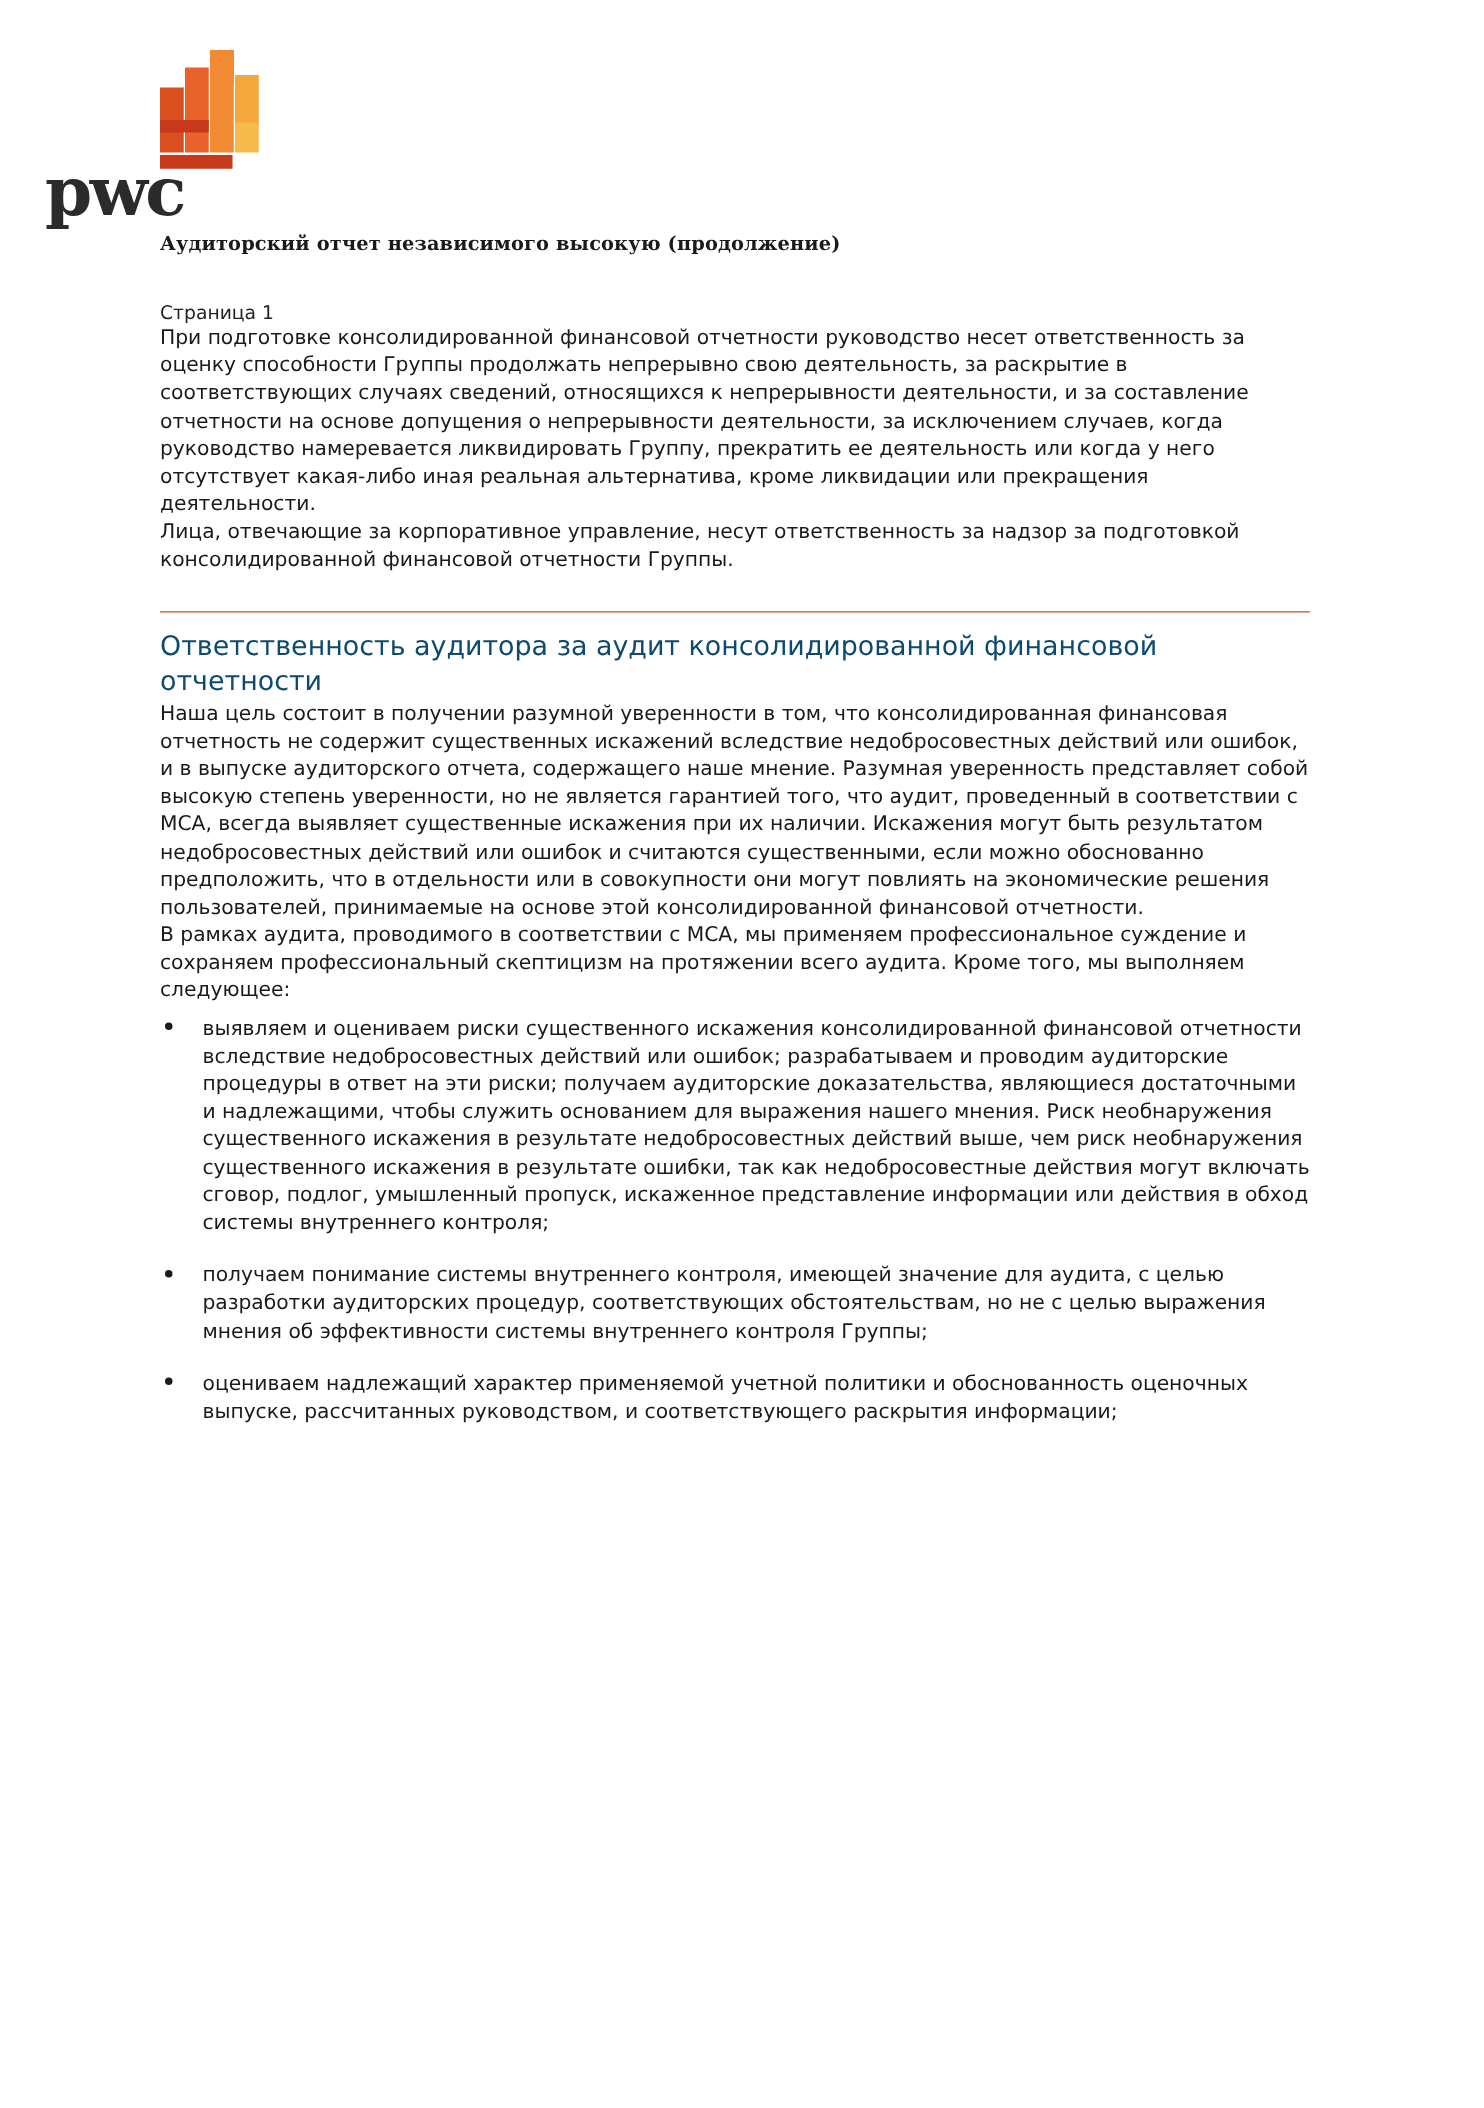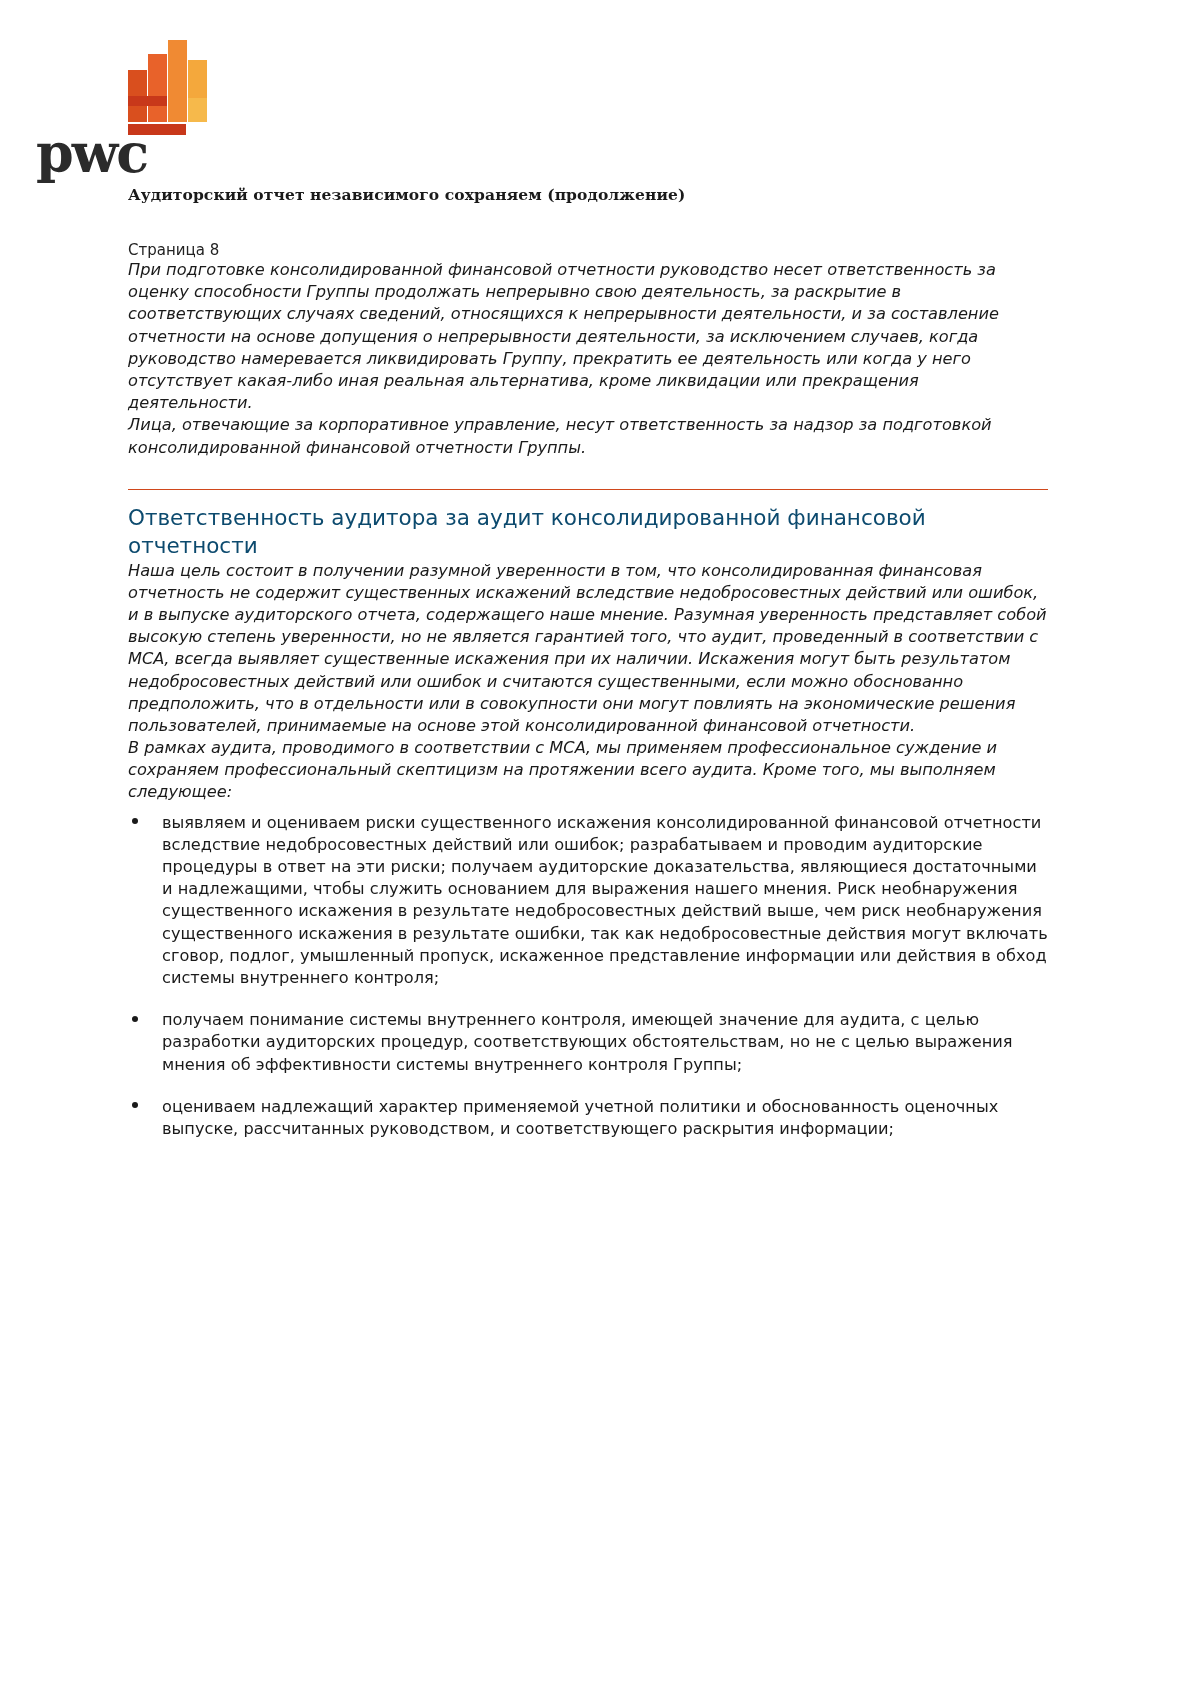--- a/index.html
+++ b/index.html
@@ -91,21 +91,20 @@
     color: #222;
     margin-top: 37px;
   }
 
   p.body {
     font-size: 16.2px;
     line-height: 1.37;
     color: #1a1a1a;
     margin: 0 0 0 0;
     text-align: left;
-    font-style: italic;
   }
 
   .para-first { margin-top: 62px; }
   .para-gap { margin-top: 22px; }
 
   .section-rule {
     margin-top: 30px;
     border-top: 1.6px solid #d0481c;
     width: 920px;
   }
@@ -158,23 +157,23 @@
       <span class="mark m2"></span>
       <span class="mark m1"></span>
       <span class="mark m7"></span>
     </div>
     <div class="logo-underline"></div>
     <div class="logo-text">pwc</div>
   </div>
 
   <div class="content">
 
-    <h1 class="doc-header">Аудиторский отчет независимого сохраняем (продолжение)</h1>
-
-    <div class="page-num">Страница 8</div>
+    <h1 class="doc-header">Аудиторский отчет независимого высокую (продолжение)</h1>
+
+    <div class="page-num">Страница 1</div>
 
     <p class="body para-first">При подготовке консолидированной финансовой отчетности руководство несет ответственность за оценку способности Группы продолжать непрерывно свою деятельность, за раскрытие в соответствующих случаях сведений, относящихся к непрерывности деятельности, и за составление отчетности на основе допущения о непрерывности деятельности, за исключением случаев, когда руководство намеревается ликвидировать Группу, прекратить ее деятельность или когда у него отсутствует какая-либо иная реальная альтернатива, кроме ликвидации или прекращения деятельности.</p>
 
     <p class="body para-gap">Лица, отвечающие за корпоративное управление, несут ответственность за надзор за подготовкой консолидированной финансовой отчетности Группы.</p>
 
     <div class="section-rule"></div>
 
     <h2 class="section-title">Ответственность аудитора за аудит консолидированной финансовой отчетности</h2>
 
     <p class="body after-title">Наша цель состоит в получении разумной уверенности в том, что консолидированная финансовая отчетность не содержит существенных искажений вследствие недобросовестных действий или ошибок, и в выпуске аудиторского отчета, содержащего наше мнение. Разумная уверенность представляет собой высокую степень уверенности, но не является гарантией того, что аудит, проведенный в соответствии с МСА, всегда выявляет существенные искажения при их наличии. Искажения могут быть результатом недобросовестных действий или ошибок и считаются существенными, если можно обоснованно предположить, что в отдельности или в совокупности они могут повлиять на экономические решения пользователей, принимаемые на основе этой консолидированной финансовой отчетности.</p>

